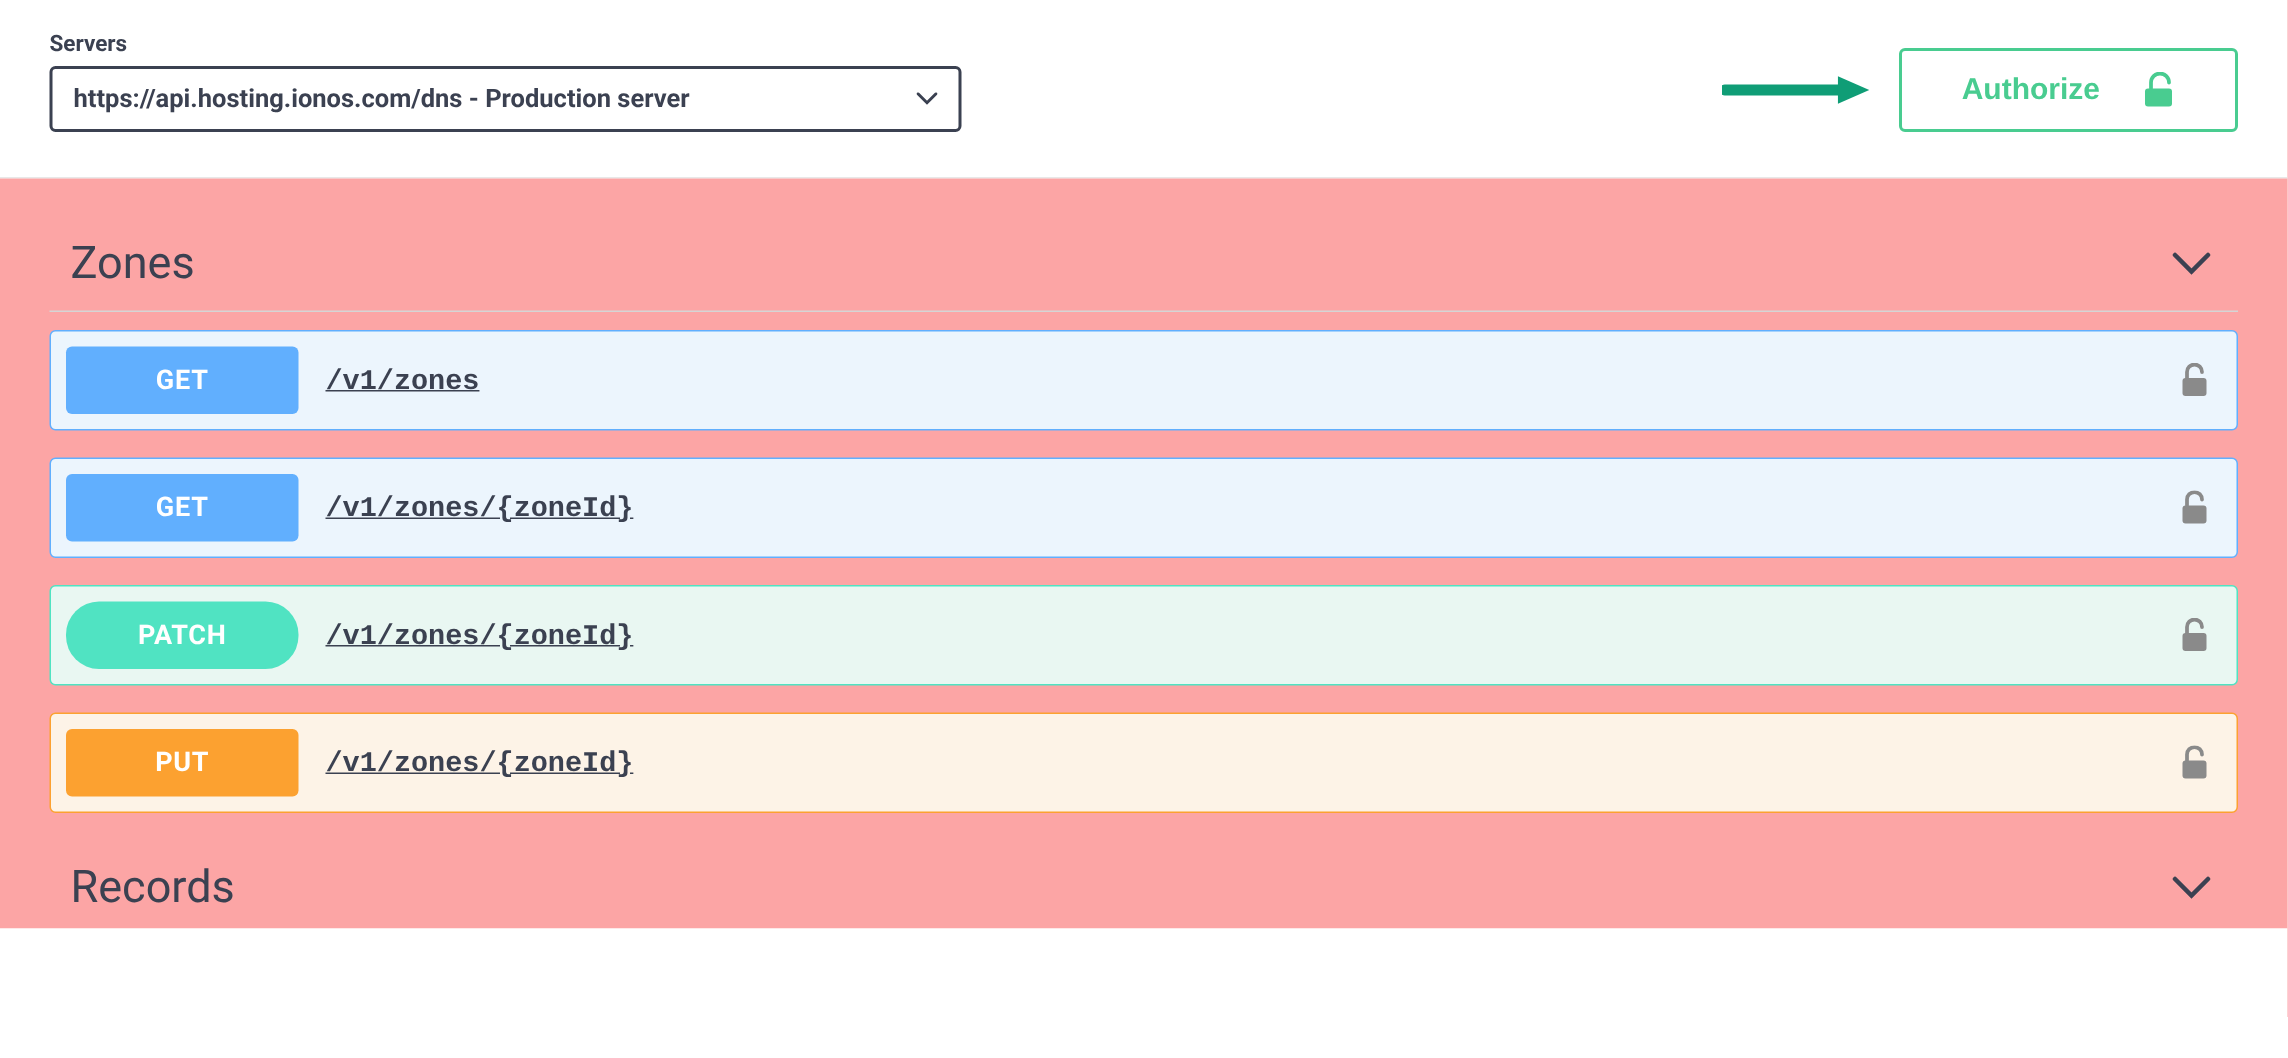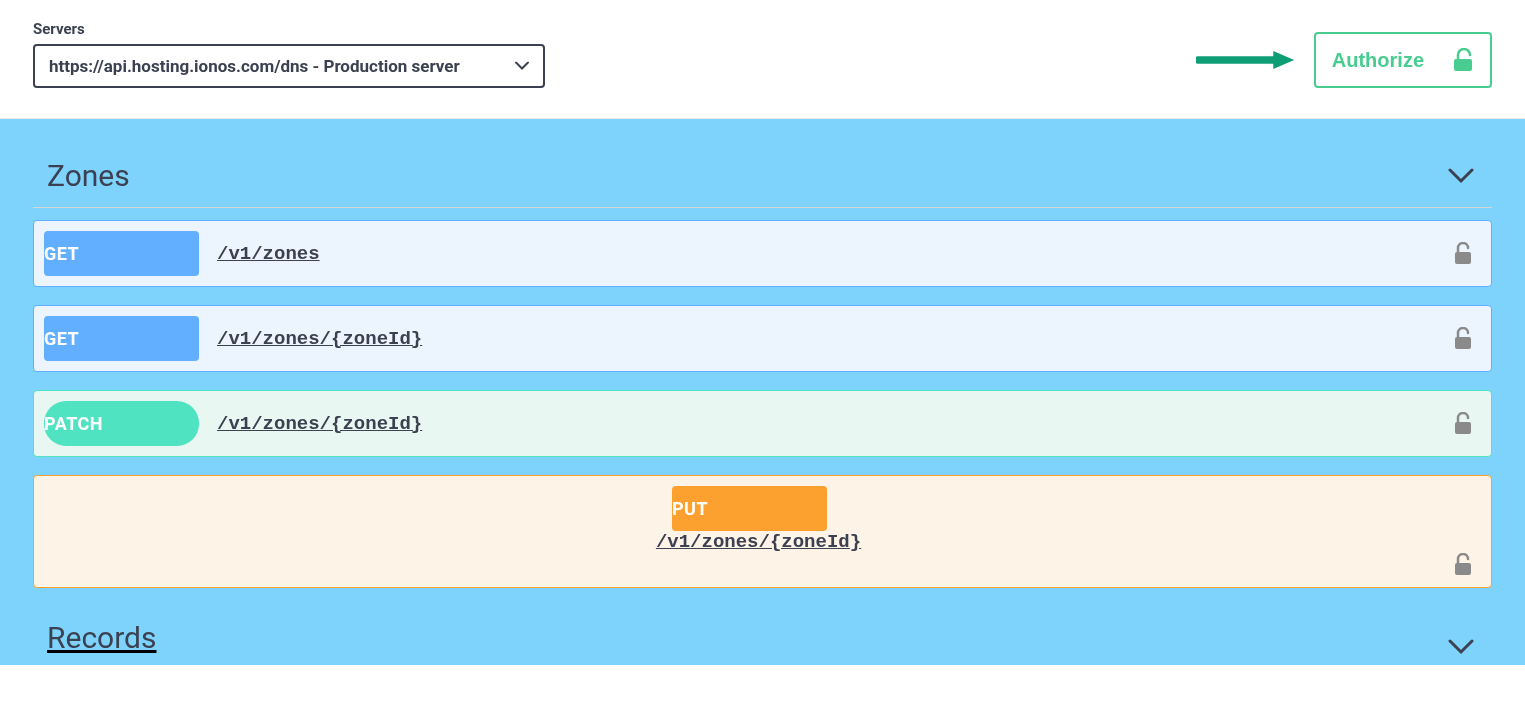--- a/index.html
+++ b/index.html
@@ -1,38 +1,38 @@
 <!DOCTYPE html>
 <html><head>
   <meta charset="utf-8">
   <style>
     * { box-sizing: border-box; margin: 0; padding: 0; }
     body { font-family: -apple-system, BlinkMacSystemFont, "Segoe UI", Roboto, sans-serif; background: #fff; width: 1525px; }
     .header-bar { padding: 20px 33px 30px 33px; display: flex; align-items: flex-end; justify-content: space-between; border-bottom: 1px solid #e8e8e8; }
     .servers-block { display: flex; flex-direction: column; }
     .servers-label { font-size: 15px; color: #3b4151; font-weight: 700; margin-bottom: 6px; }
-    .server-select { border: 2px solid #3b4151; border-radius: 4px; padding: 10px 40px 10px 14px; font-size: 17px; font-weight: 700; color: #3b4151; background: #fff; position: relative; display: flex; align-items: center; width: 512px; cursor: pointer; }
+    .server-select { border: 2px solid #3b4151; border-radius: 4px; padding: 10px 40px 10px 14px; font-size: 17px; font-weight: 700; color: #3b4151; background: #fff; position: relative; display: flex; align-items: center; width: 608px; cursor: pointer; }
     .server-select .chevron { position: absolute; right: 14px; top: 50%; transform: translateY(-50%); }
     .right-area { display: flex; align-items: center; gap: 18px; }
     .arrow { width: 100px; height: 20px; display: flex; align-items: center; }
-    .authorize-btn { border: 2px solid #49cc90; background: #fff; color: #49cc90; font-size: 20px; font-weight: 700; padding: 14px 16px; border-radius: 4px; display: flex; align-items: center; gap: 28px; cursor: pointer; }
-    .content { padding: 25px 33px 10px 33px; background: #7dd3fc; }
+    .authorize-btn { border: 2px solid #49cc90; background: #fff; color: #49cc90; font-size: 20px; font-weight: 700; padding: 14px 40px; border-radius: 4px; display: flex; align-items: center; gap: 28px; cursor: pointer; }
+    .content { padding: 25px 33px 10px 33px; background: #fca5a5; }
     .section-header { display: flex; align-items: center; justify-content: space-between; padding: 14px 18px 14px 14px; border-bottom: 1px solid #d5d5d5; cursor: pointer; margin-bottom: 12px; }
     .section-title { font-size: 30px; color: #3b4151; font-weight: 400; }
     .op-row { border-radius: 4px; padding: 10px 18px 10px 10px; margin-bottom: 18px; display: flex; align-items: center; cursor: pointer; }
     .op-get { background: #ecf5fd; border: 1px solid #61affe; }
     .op-patch { background: #e9f7f2; border: 1px solid #50e3c2; }
-    .op-put { background: #fdf3e7; border: 1px solid #fca130; flex-direction: column; }
-    .method-badge { width: 155px; text-align: left; color: #fff; font-weight: 700; font-size: 18px; padding: 12px 0; border-radius: 4px; margin-right: 18px; letter-spacing: 0.5px; }
+    .op-put { background: #fdf3e7; border: 1px solid #fca130; }
+    .method-badge { width: 155px; text-align: center; color: #fff; font-weight: 700; font-size: 18px; padding: 12px 0; border-radius: 4px; margin-right: 18px; letter-spacing: 0.5px; }
     .badge-get { background: #61affe; }
     .badge-patch { background: #50e3c2; border-radius: 22px; }
     .badge-put { background: #fca130; }
     .op-path { font-family: "SFMono-Regular", Consolas, "Liberation Mono", Menlo, monospace; font-size: 19px; font-weight: 700; color: #3b4151; text-decoration: underline; }
     .op-lock { margin-left: auto; color: #8a8a8a; }
-    .records-header { display: flex; align-items: flex-end; justify-content: space-between; padding: 14px 18px 0 14px; cursor: pointer; margin-top: 18px; text-decoration: underline; }
+    .records-header { display: flex; align-items: center; justify-content: space-between; padding: 14px 18px 0 14px; cursor: pointer; margin-top: 18px; }
     svg { display: block; }
   </style>
 </head>
 <body>
 
 <div class="header-bar">
   <div class="servers-block">
     <div class="servers-label">Servers</div>
     <div class="server-select">
       <span>https://api.hosting.ionos.com/dns - Production server</span>

